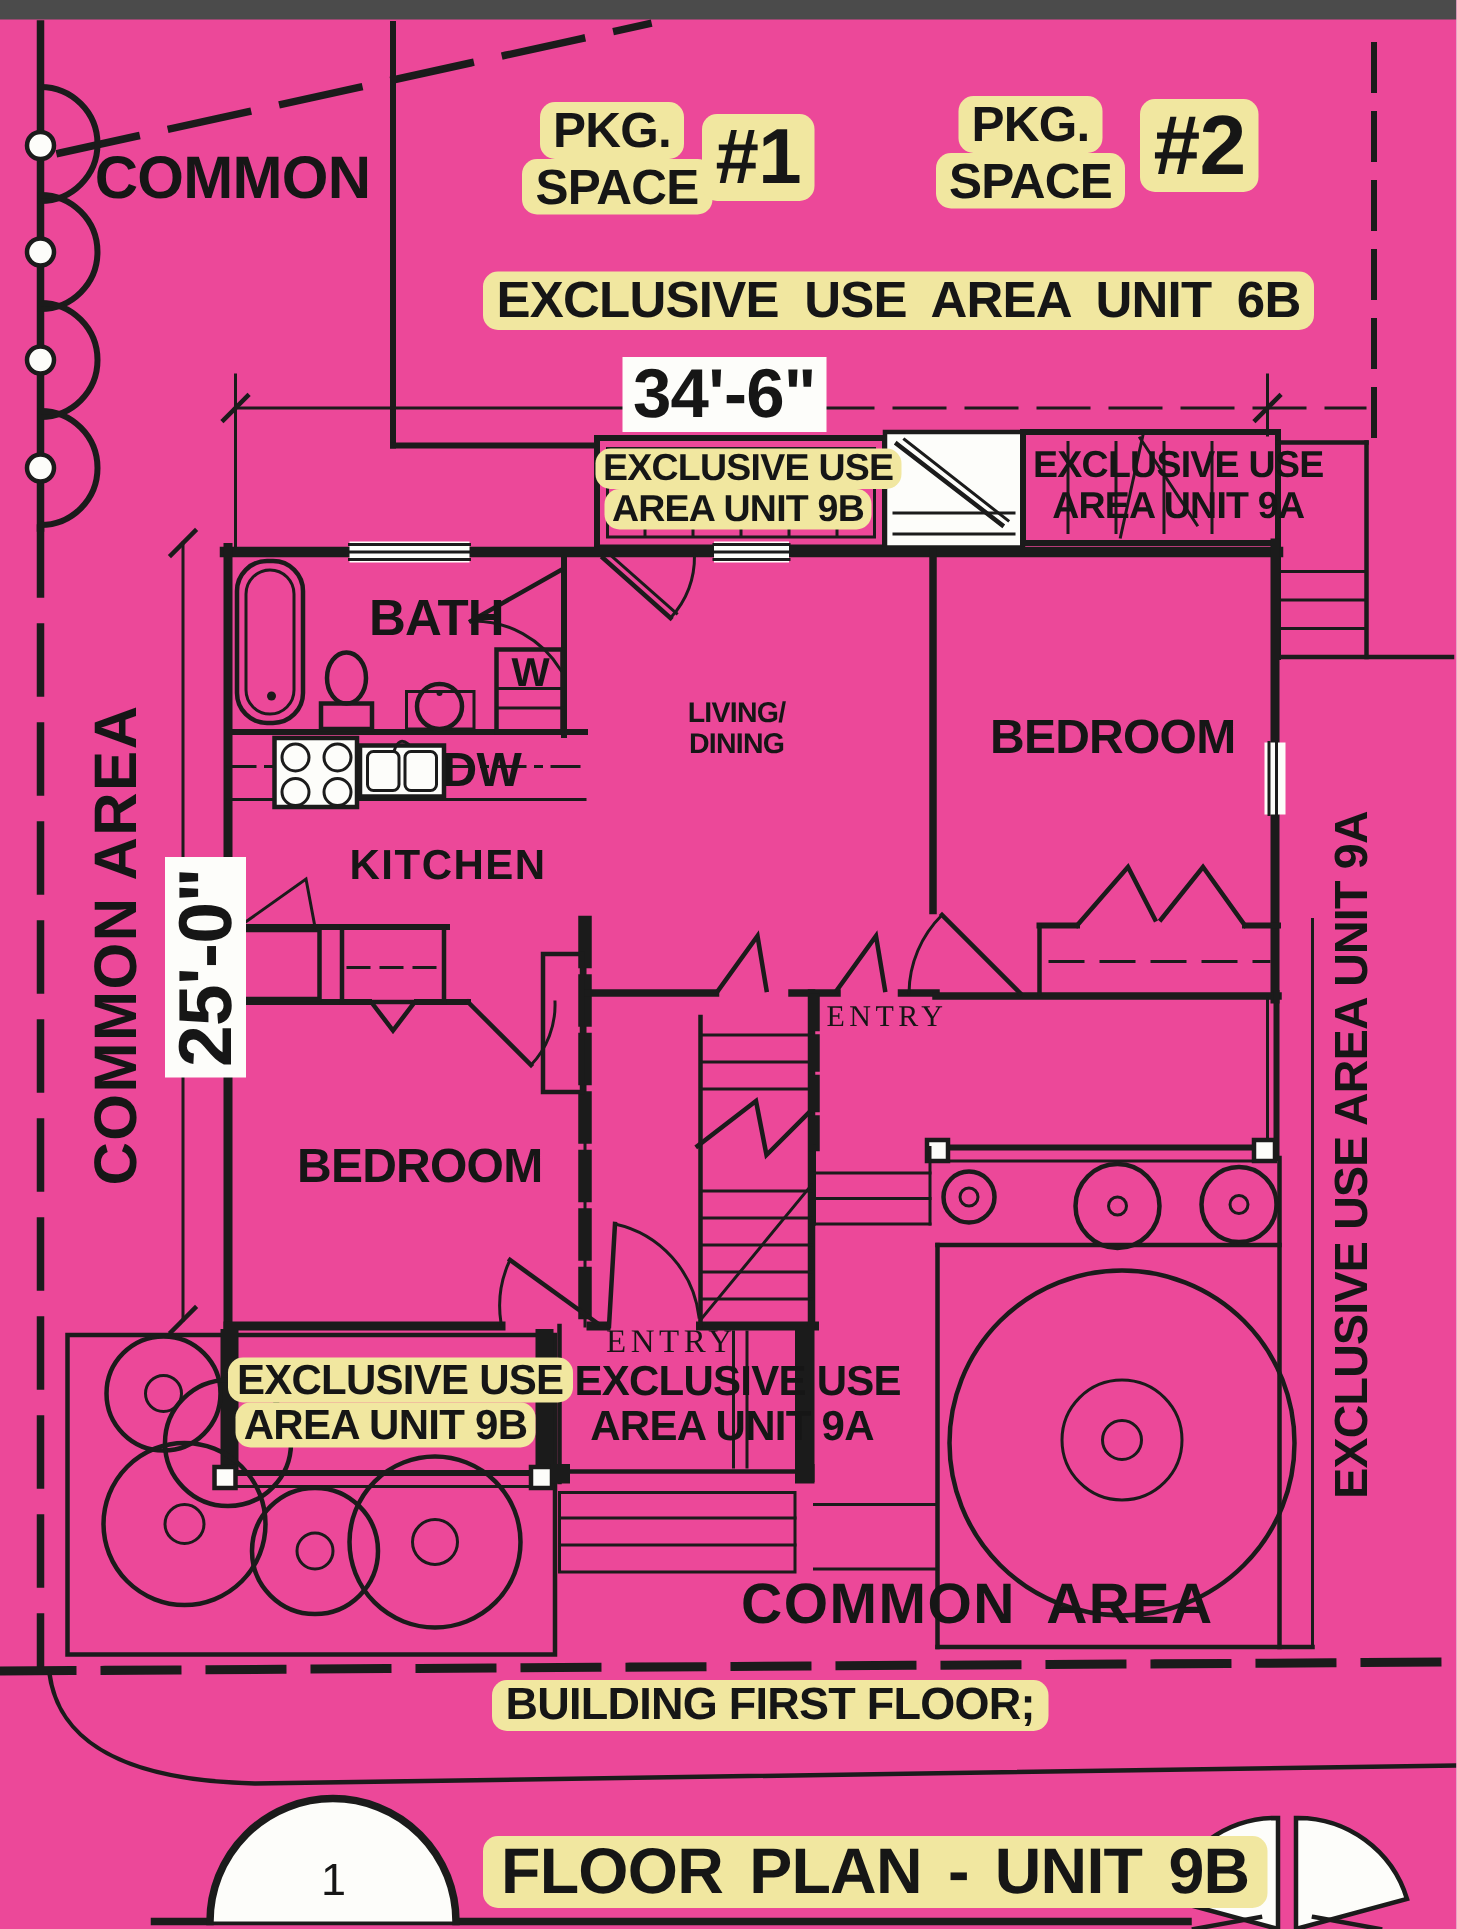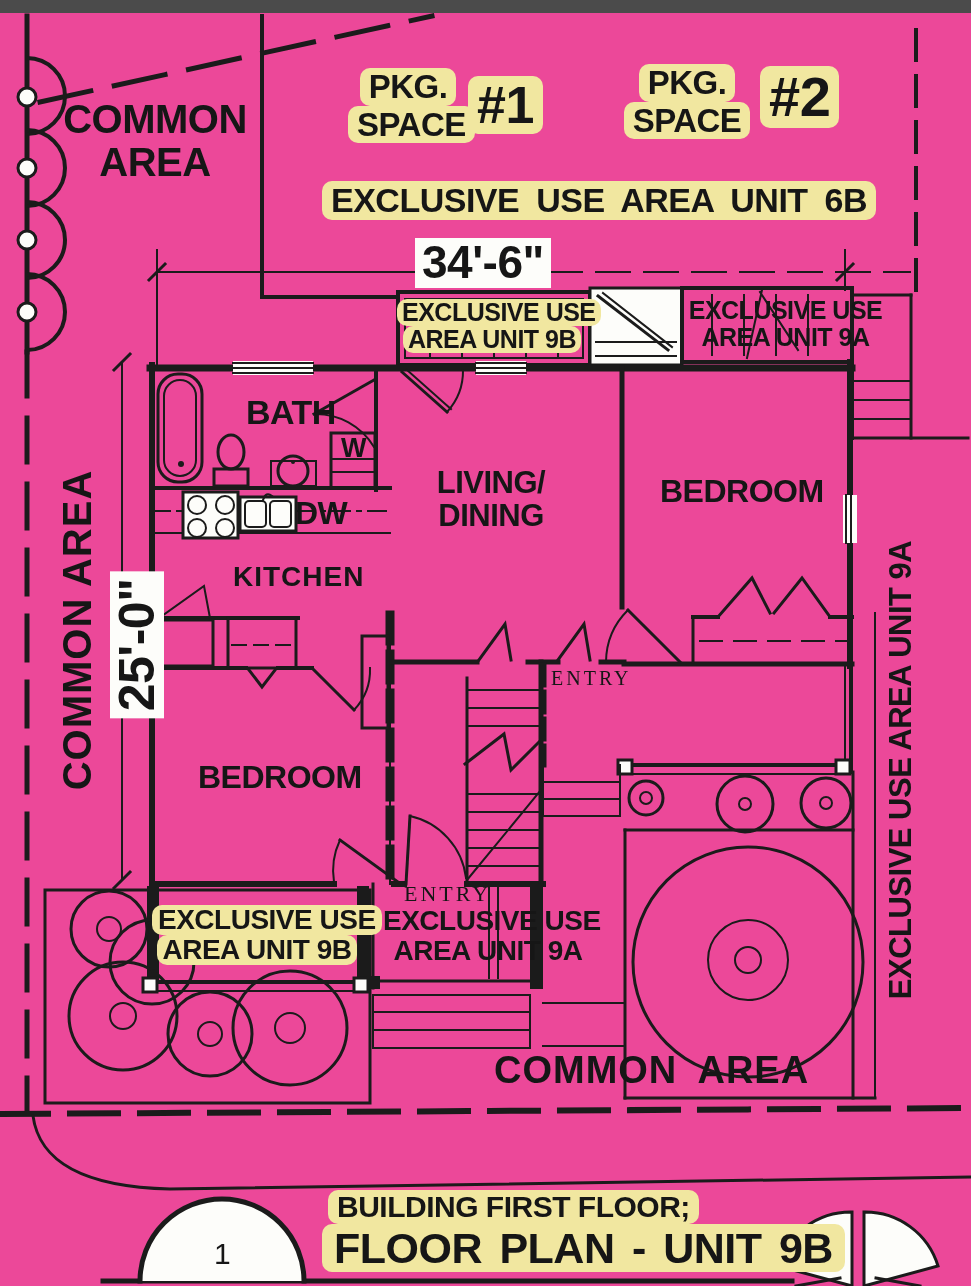--- a/index.html
+++ b/index.html
@@ -289,21 +289,20 @@
         <path d="M852,1286 L852,1212 A76,76 0 0 0 778,1266 Z" stroke-width="3" fill="#fdfdfa"></path>
         <path d="M864,1286 L864,1212 A76,76 0 0 1 938,1266 Z" stroke-width="3" fill="#fdfdfa"></path>
         <path d="M840,1278 L796,1286" stroke-width="3"></path>
         <path d="M876,1278 L920,1286" stroke-width="3"></path>
       </g>
     </g>
   </svg>
 
   <div class="lbl ctr" style="left:55px;top:98px;width:200px;font-size:40px;">
     <div>COMMON</div>
-    <div>AREA</div>
   </div>
 
   <div class="lbl ctr" style="left:348px;top:68px;width:120px;font-size:33px;">
     <div><span class="hl">PKG.</span></div>
     <div><span class="hl">SPACE</span></div>
   </div>
   <div class="lbl" style="left:468px;top:76px;font-size:52px;">
     <span class="hl">#1</span>
   </div>
 
@@ -331,21 +330,21 @@
   <div class="lbl ctr" style="left:688px;top:297px;width:195px;font-size:25px;">
     <div>EXCLUSIVE USE</div>
     <div>AREA UNIT 9A</div>
   </div>
 
   <div class="lbl" style="left:220px;top:394px;font-size:34px;margin-left:26px;">BATH</div>
   <div class="lbl" style="left:341px;top:434px;font-size:27px;">W</div>
   <div class="lbl" style="left:295px;top:496px;font-size:32px;">DW</div>
   <div class="lbl" style="left:233px;top:562px;font-size:28px;letter-spacing:1px;text-align:right;">KITCHEN</div>
 
-  <div class="lbl ctr" style="left:436px;top:466px;width:110px;font-size:31px;">
+  <div class="lbl ctr" style="left:436px;top:466px;width:110px;font-size:19px;">
     <div>LIVING/</div>
     <div>DINING</div>
   </div>
 
   <div class="lbl" style="left:660px;top:474px;font-size:32px;">BEDROOM</div>
   <div class="lbl" style="left:198px;top:760px;font-size:32px;">BEDROOM</div>
 
   <div class="lbl vert" style="left:78px;top:630px;font-size:40px;letter-spacing:1px;">COMMON AREA</div>
   <div class="lbl vert paperbg" style="left:137px;top:645px;font-size:50px;">25'-0"</div>
   <div class="lbl vert" style="left:901px;top:770px;font-size:31px;">EXCLUSIVE USE AREA UNIT 9A</div>
@@ -360,20 +359,20 @@
 
   <div class="lbl serif" style="left:404px;top:882px;font-size:22px;">ENTRY</div>
 
   <div class="lbl ctr" style="left:383px;top:906px;width:210px;font-size:28px;">
     <div>EXCLUSIVE USE</div>
     <div>AREA UNIT 9A</div>
   </div>
 
   <div class="lbl" style="left:494px;top:1050px;font-size:38px;letter-spacing:1px;word-spacing:10px;">COMMON AREA</div>
 
-  <div class="lbl" style="left:328px;top:1190px;font-size:30px;">
+  <div class="lbl" style="left:328px;top:1120px;font-size:30px;">
     <span class="hl">BUILDING FIRST FLOOR;</span>
   </div>
   <div class="lbl" style="left:322px;top:1224px;font-size:43px;word-spacing:6px;">
     <span class="hl" style="padding:1px 12px;">FLOOR PLAN - UNIT 9B</span>
   </div>
   <div class="lbl" style="left:214px;top:1238px;font-size:30px;font-weight:normal;">1</div>
 </div>
 
 </body></html>

